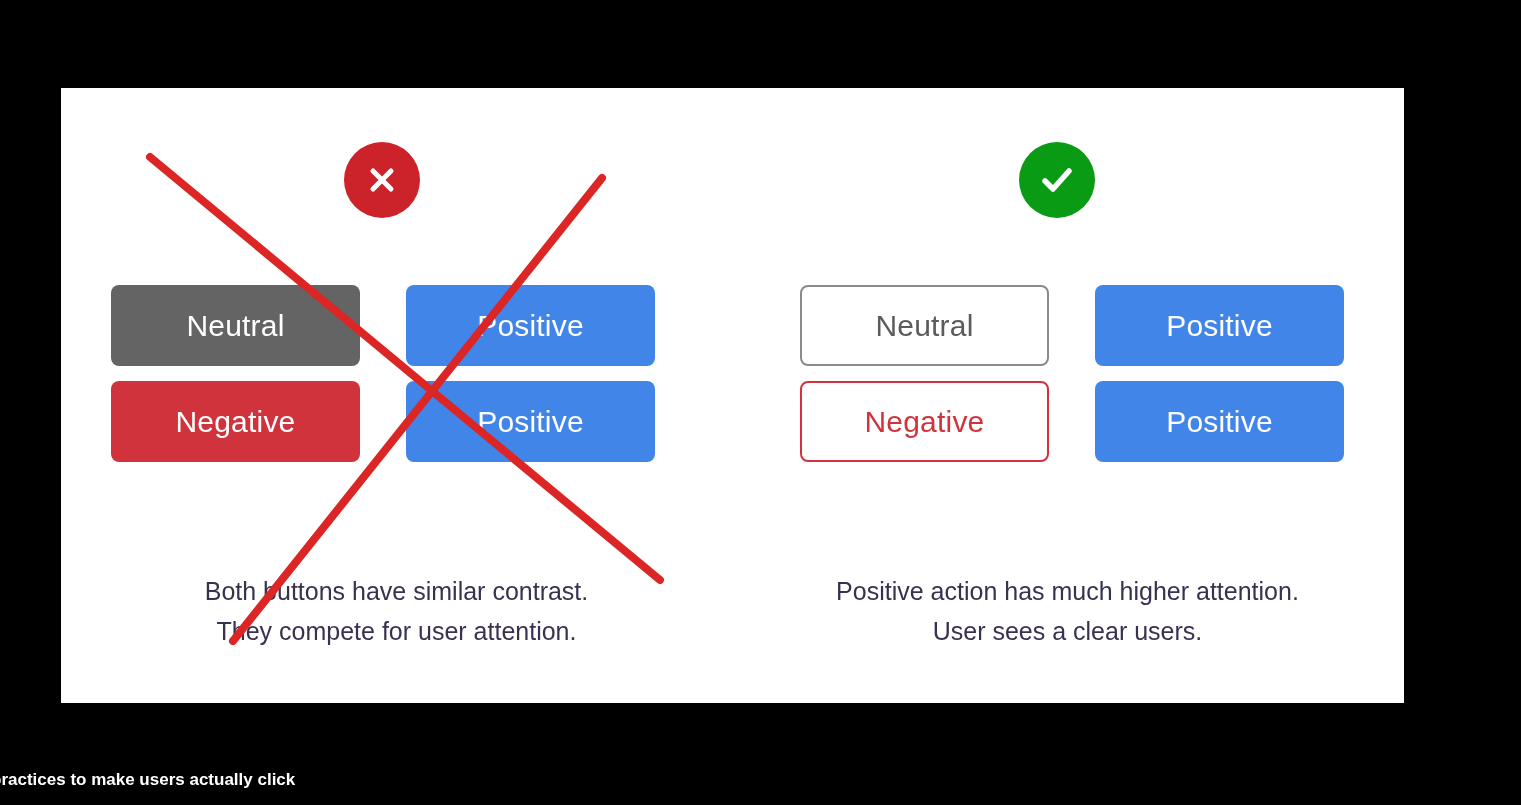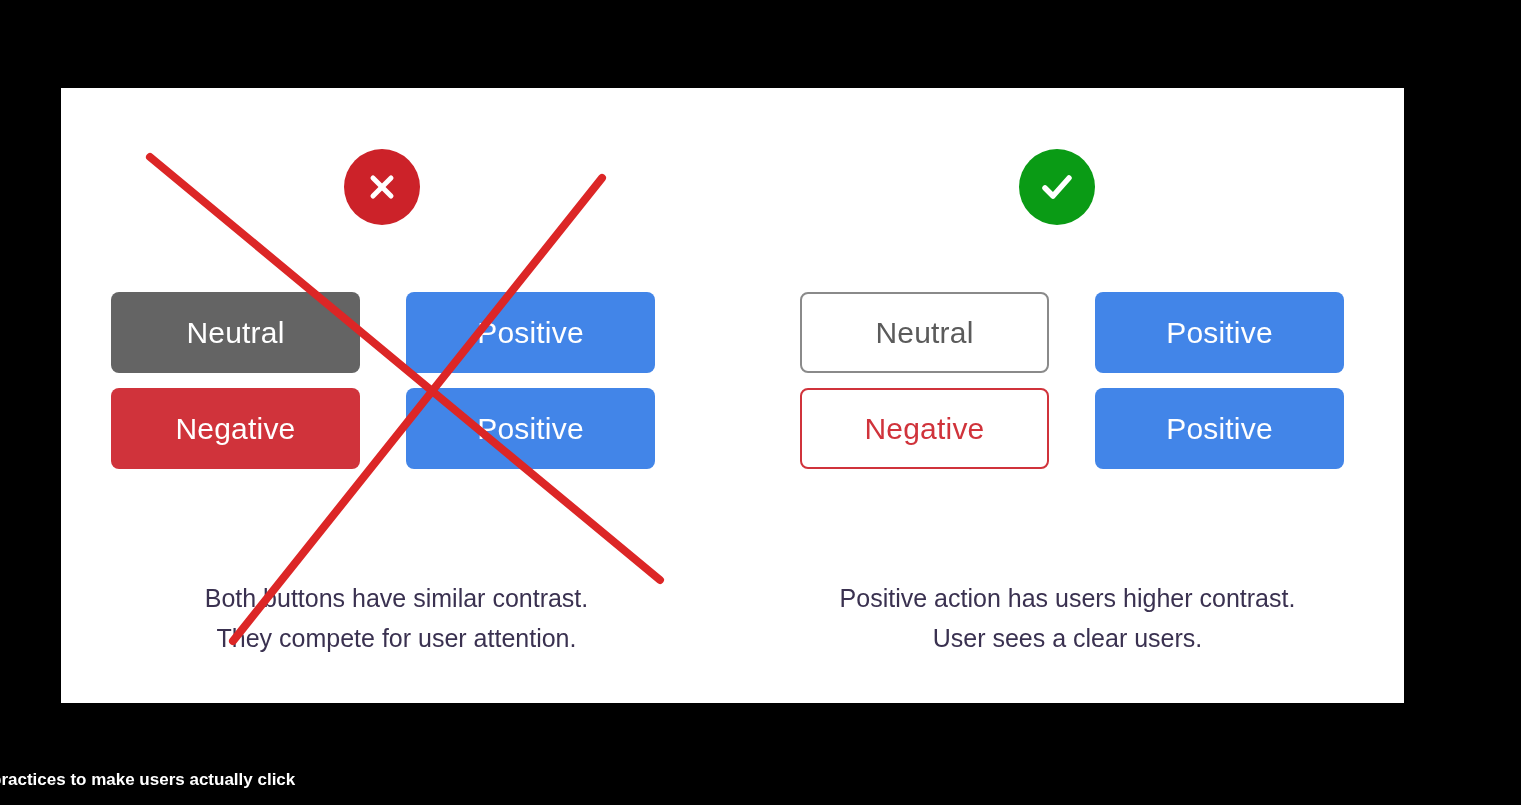--- a/index.html
+++ b/index.html
@@ -24,21 +24,21 @@
     position: absolute;
     left: 61px;
     top: 88px;
     width: 1343px;
     height: 615px;
     background: #ffffff;
   }
 
   .half {
     position: absolute;
-    top: 7px;
+    top: 0;
     width: 671px;
     height: 100%;
   }
   .half.left  { left: 0; }
   .half.right { left: 671px; }
 
   
   .badge {
     position: absolute;
     top: 54px;
@@ -171,21 +171,21 @@
       </div>
 
       <div class="btn-grid right">
         <div class="btn outline-neutral">Neutral</div>
         <div class="btn solid-positive">Positive</div>
         <div class="btn outline-negative">Negative</div>
         <div class="btn solid-positive">Positive</div>
       </div>
 
       <div class="caption">
-        <span class="line">Positive action has users higher contrast.</span>
+        <span class="line">Positive action has much higher attention.</span>
         <span class="line">User sees a clear users.</span>
       </div>
     </div>
   </div>
 
   <svg id="cross" viewBox="0 0 1521 805">
     <line x1="150" y1="157" x2="660" y2="580" stroke="#DC2626" stroke-width="8" stroke-linecap="round"></line>
     <line x1="602" y1="178" x2="233" y2="641" stroke="#DC2626" stroke-width="8" stroke-linecap="round"></line>
   </svg>
 

